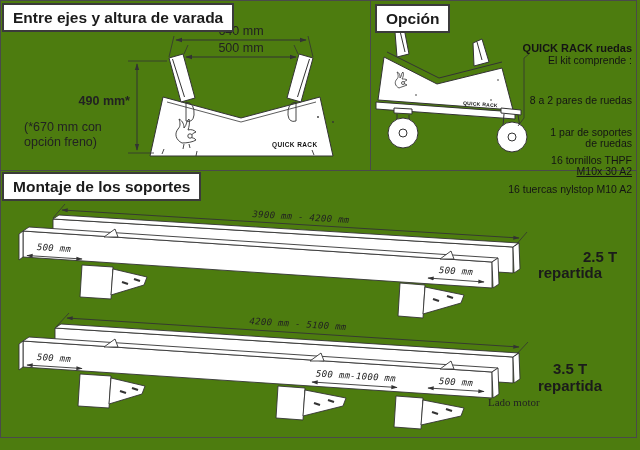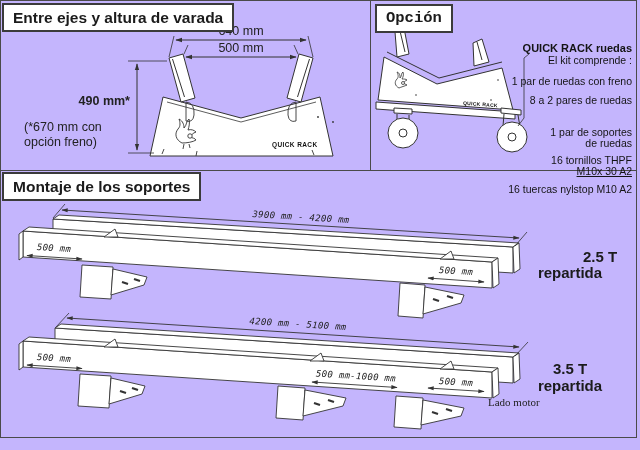--- a/index.html
+++ b/index.html
@@ -1,16 +1,16 @@
 <!DOCTYPE html>
 <html><head>
 <meta charset="utf-8">
 <style>
   html,body{margin:0;padding:0;background:#fff;}
-  .page{position:relative;width:640px;height:450px;background:#c4b5fd;overflow:hidden;
+  .page{position:relative;width:640px;height:450px;background:#4d7c0f;overflow:hidden;
         font-family:"Liberation Sans",sans-serif;color:#1b1b1b;}
   .frame{position:absolute;left:0;top:0;width:635px;height:436px;border:1px solid #4a4a4a;}
   .panel{position:absolute;}
   .tl{left:0;top:0;width:370px;height:170px;border-right:1px solid #4a4a4a;border-bottom:1px solid #4a4a4a;}
   .tr{left:371px;top:0;width:266px;height:170px;border-bottom:1px solid #4a4a4a;}
   .bt{left:0;top:170px;width:609px;height:268px;}
   .tbox{position:absolute;display:inline-block;border:2px solid #3b3b3b;background:#fff;
         font-weight:bold;font-size:15.5px;line-height:19px;padding:3px 9px;white-space:nowrap;z-index:5;}
   svg{position:absolute;left:0;top:0;}
   .dim{position:absolute;font-size:12.5px;color:#222;white-space:nowrap;}
@@ -77,21 +77,21 @@
 
     <span class="dim ctr" style="left:241px;top:24px;">640 mm</span>
     <span class="dim ctr" style="left:241px;top:41px;">500 mm</span>
     <span class="dim" style="left:55px;top:94px;width:75px;text-align:right;font-weight:bold;">490 mm*</span>
     <span class="dim" style="left:24px;top:120px;">(*670 mm con</span>
     <span class="dim" style="left:24px;top:135px;">opción freno)</span>
     <span class="brand" style="left:272px;top:141px;font-size:6.5px;letter-spacing:.4px;">QUICK RACK</span>
   </div>
 
   <div class="panel tr">
-    <div class="tbox" style="left:4px;top:4px;font-family:Liberation Mono, monospace;">
+    <div class="tbox" style="left:4px;top:4px;">
       <span>Opción</span>
     </div>
 
     <svg width="266" height="170" viewBox="0 0 266 170">
       <g stroke="#333" stroke-width="1" fill="none" stroke-linejoin="round">
 
         <path d="M16,52 L68,78 L131,62"></path>
 
         <path d="M13,57 L66,84 L131,68 L142,110 L7,100 Z" fill="#fff"></path>
 
@@ -126,21 +126,20 @@
           <path d="M28,88 c-4,-2 -5,-6 -2,-9 c2,-2 1,-5 0,-7 c3,1 3,4 3,6 c2,-2 1,-5 3,-6 c1,3 0,5 -1,7 c2,0 4,0 5,1 c-2,1 -3,2 -4,3 c1,1 3,1 4,2 c-2,1 -6,2 -8,3 z" stroke-width="0.8"></path>
           <circle cx="32" cy="83" r="1.5" fill="#fff" stroke-width="0.8"></circle>
         </g>
       </g>
     </svg>
     <span class="brand" style="left:92px;top:101px;font-size:5px;letter-spacing:.3px;transform:rotate(4deg);">QUICK RACK</span>
 
     <div class="kitlist">
       <span class="kl klb" style="top:7px;">QUICK RACK ruedas</span>
       <span class="kl" style="top:19px;">El kit comprende :</span>
-      <span class="kl" style="top:40px;">1 par de ruedas con freno</span>
       <span class="kl" style="top:59px;">8 a 2 pares de ruedas</span>
       <span class="kl" style="top:91px;">1 par de soportes</span>
       <span class="kl" style="top:102px;">de ruedas</span>
       <span class="kl" style="top:119px;">16 tornillos THPF</span>
       <span class="kl" style="top:130px;text-decoration:underline;">M10x 30 A2</span>
       <span class="kl" style="top:148px;">16 tuercas nylstop M10 A2</span>
     </div>
   </div>
 
   <div class="panel bt">

